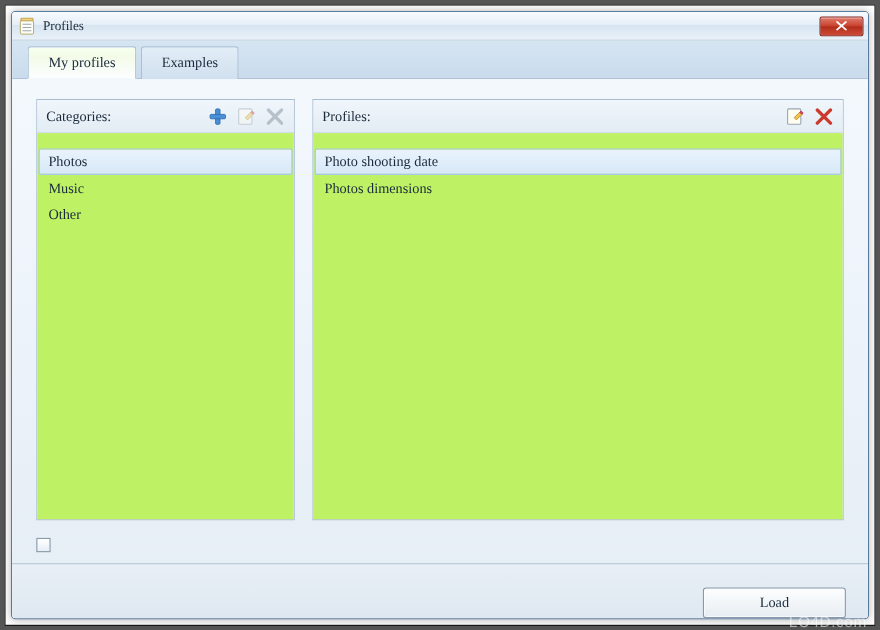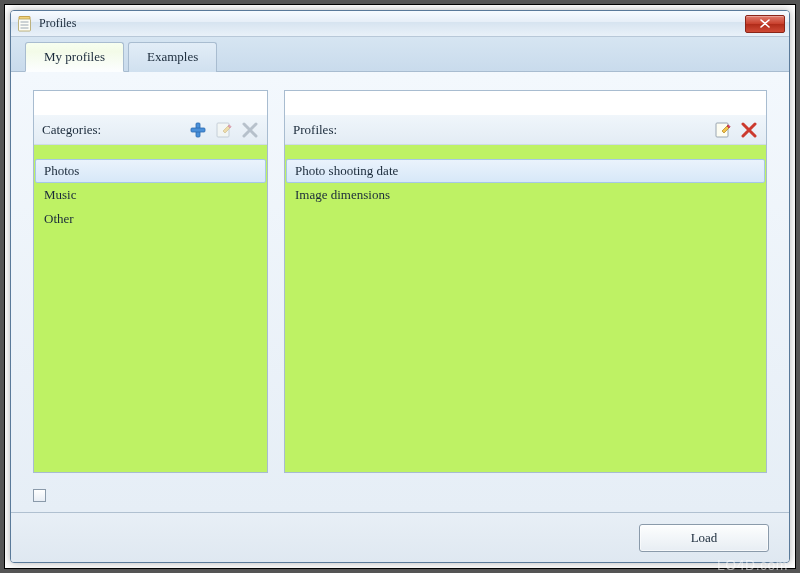--- a/index.html
+++ b/index.html
@@ -103,21 +103,20 @@
     min-height: 0;
   }
   .panel.categories { width: 235px; }
   .panel.profiles { flex: 1; justify-content: flex-end; }
   .panel-header {
     height: 30px;
     background: linear-gradient(#f0f6fb, #e3ecf4);
     border-bottom: 1px solid #cfdbe7;
     display: flex; align-items: center; padding: 0 6px 0 8px;
     gap: 4px;
-    margin-top: 24px;
   }
   .panel-header .label { flex: 1; color: #1a2a3a; font-size: 13px; }
   .icon-btn {
     width: 22px; height: 22px;
     display:flex;align-items:center;justify-content:center;
     border-radius: 2px;
   }
   .icon-btn.disabled svg { opacity: 0.45; }
   .panel-list { flex: 1; overflow: auto; padding: 14px 1px; background:#bef264;}
   .list-item {
@@ -135,21 +134,21 @@
     margin-top: 16px;
     display: flex; align-items: center; gap: 6px;
     font-size: 13px; color: #1a2a3a;
   }
   .cbx { width:13px; height:13px; border:1px solid #8a9aaa; background:linear-gradient(#fff,#e8eef5); }
   
   .footer {
     height: 50px;
     background: linear-gradient(#e8eff6, #dfe8f1);
     border-top: 1px solid #b0c0d0;
-    display: flex; align-items: center; justify-content: flex-end;
+    display: flex; align-items: flex-end; justify-content: flex-end;
     padding: 0 20px;
   }
   .btn {
     min-width: 130px; height: 28px;
     border: 1px solid #8a9aaa;
     border-radius: 3px;
     background: linear-gradient(#fdfefe, #e7edf3);
     font-size: 13px; color: #1a2a3a;
     display:flex;align-items:center;justify-content:center;
     box-shadow: inset 0 0 0 1px rgba(255,255,255,0.6);
@@ -233,21 +232,21 @@
             </svg>
           </div>
           <div class="icon-btn">
             <svg width="16" height="16" viewBox="0 0 16 16">
               <path d="M2 2 L14 14 M14 2 L2 14" stroke="#cc3a2e" stroke-width="3" stroke-linecap="round"></path>
             </svg>
           </div>
         </div>
         <div class="panel-list">
           <div class="list-item selected"><span>Photo shooting date</span></div>
-          <div class="list-item"><span>Image dimensions</span></div>
+          <div class="list-item"><span>Photos dimensions</span></div>
         </div>
       </div>
     </div>
 
     <div class="checkrow">
       <div class="cbx"></div>
     </div>
   </div>
 
   <div class="footer">

